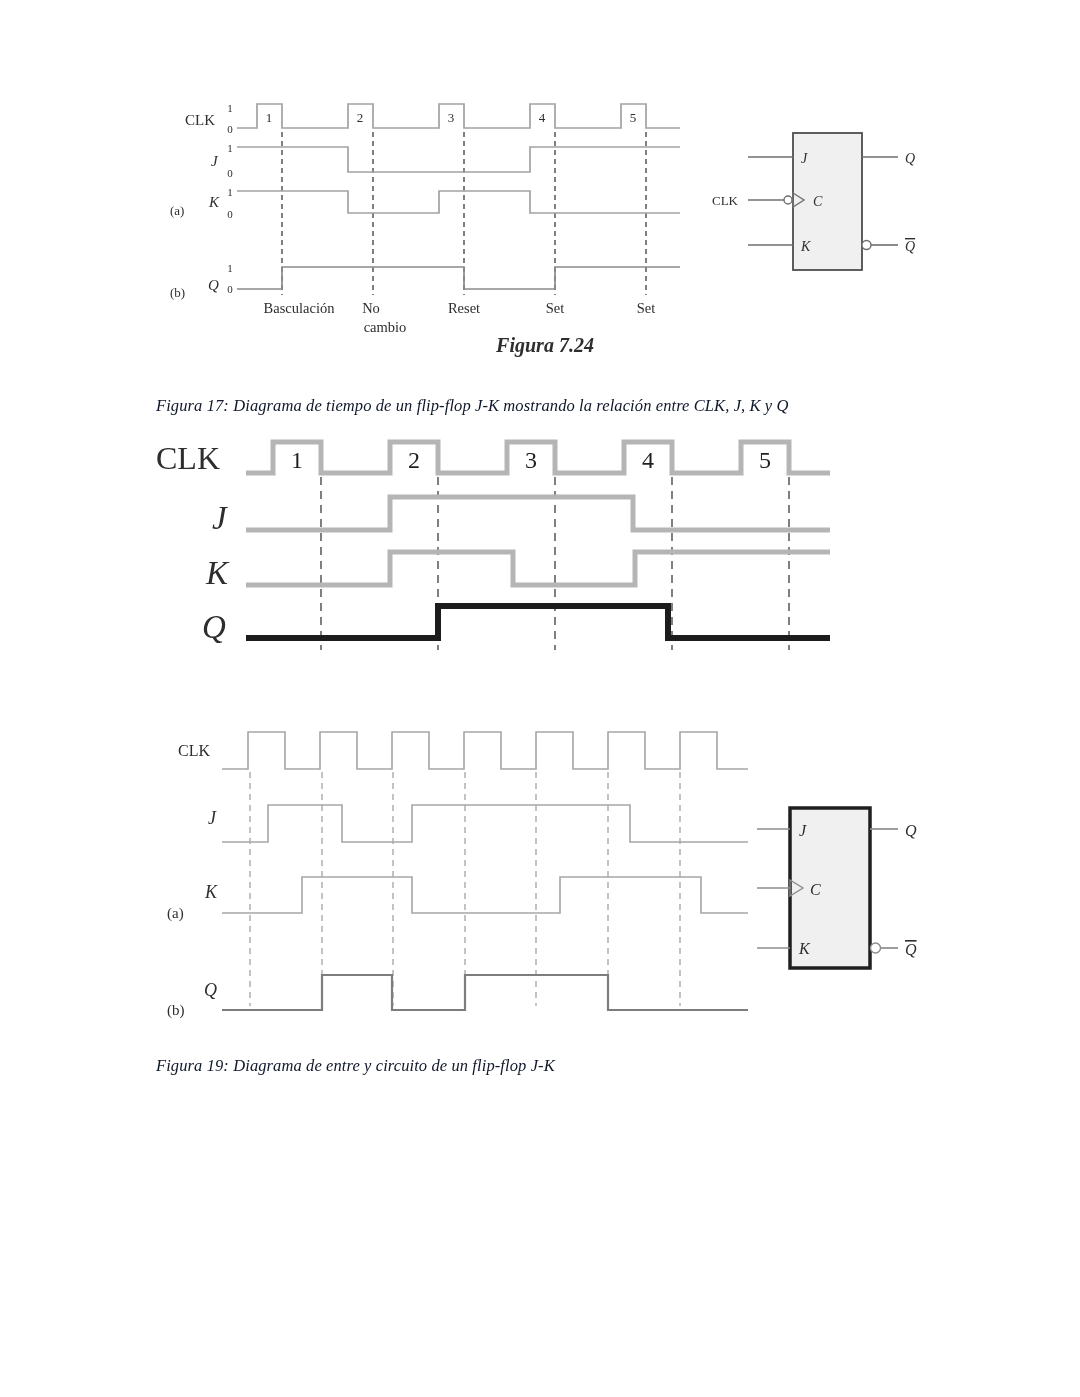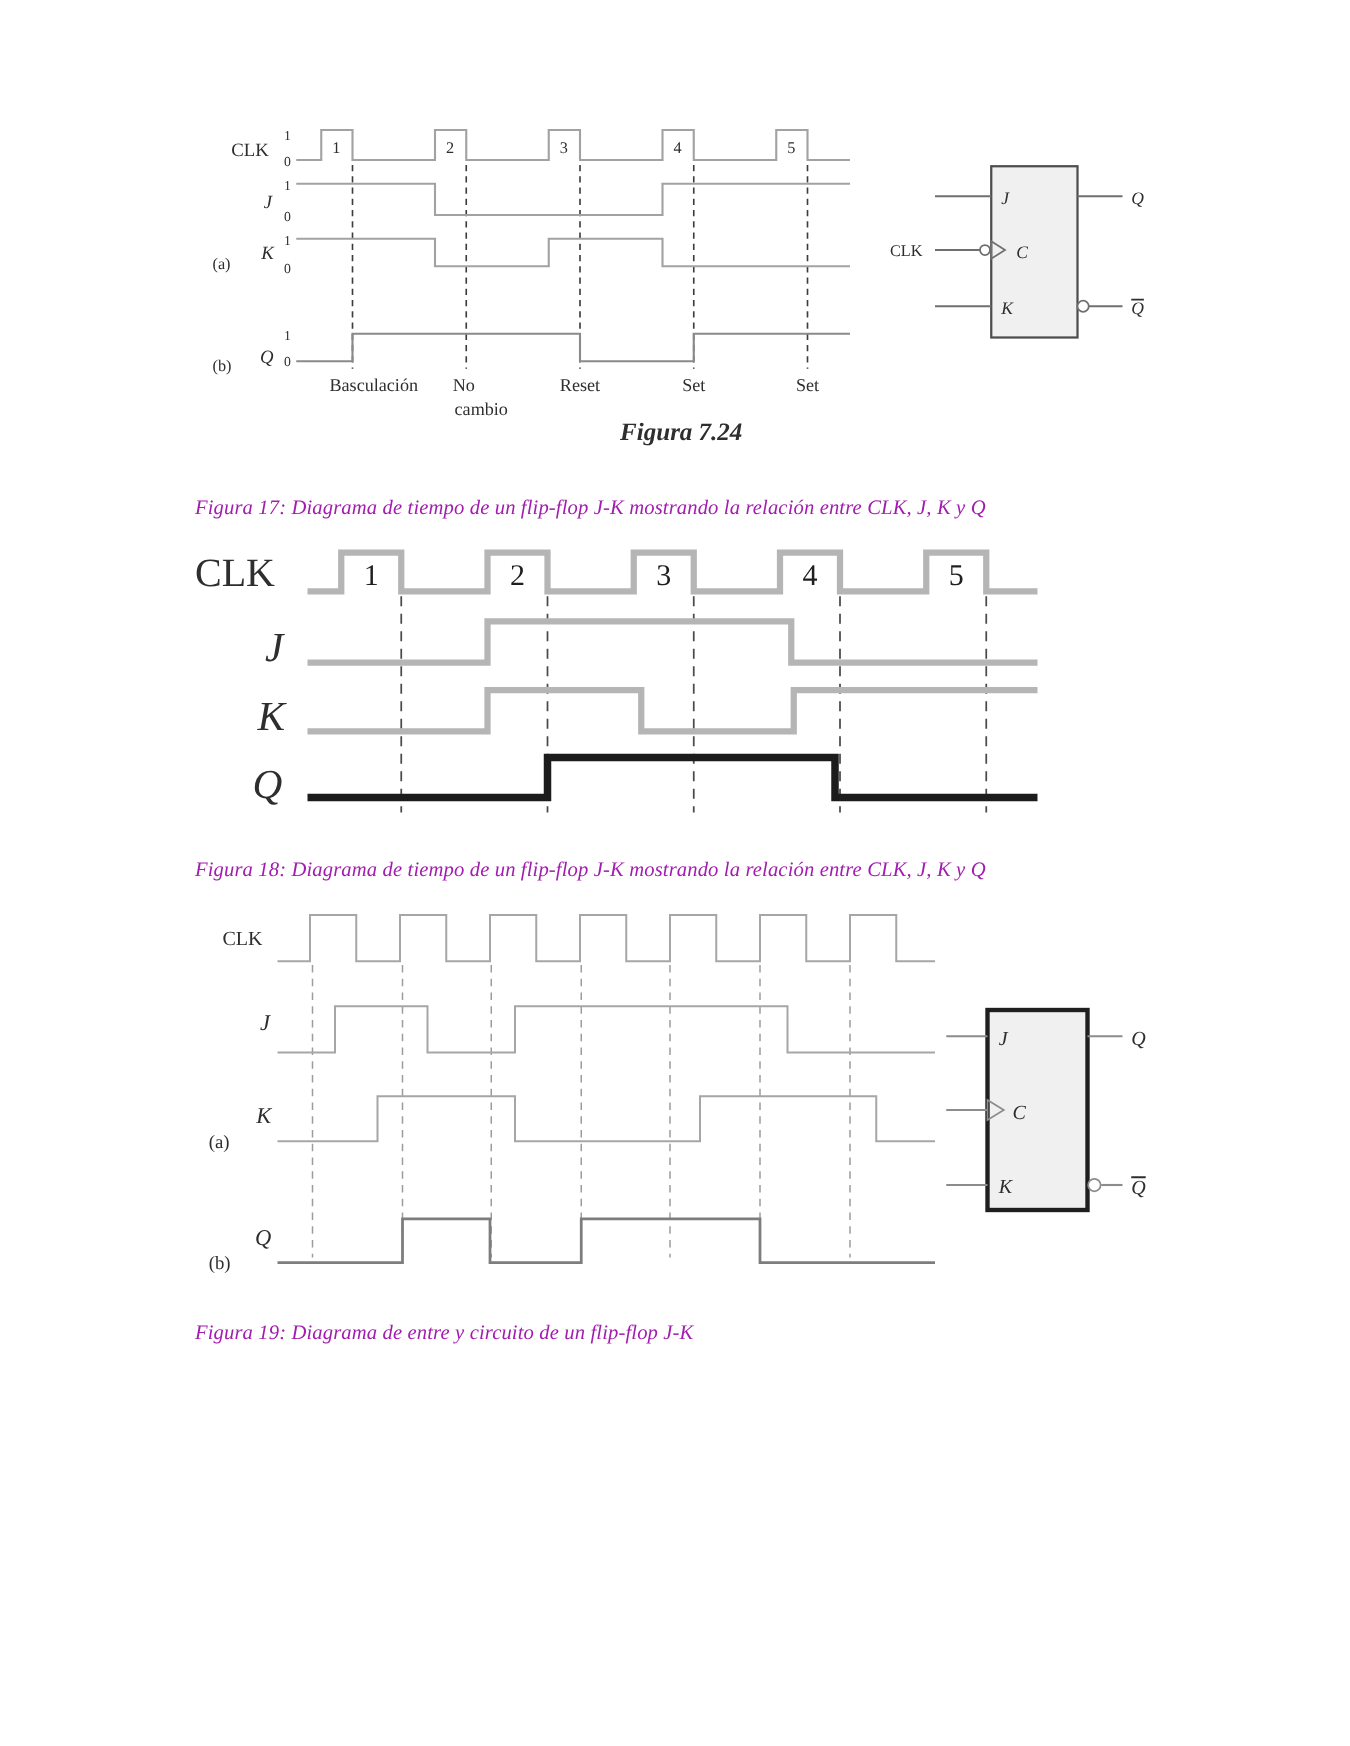--- a/index.html
+++ b/index.html
@@ -2,21 +2,21 @@
 <html><head>
 <meta charset="utf-8">
 <style>
   html,body{margin:0;padding:0;background:#ffffff;}
   .page{position:relative;width:1080px;height:1397px;background:#ffffff;overflow:hidden;
         font-family:"Liberation Serif","DejaVu Serif",serif;}
   .fig{position:absolute;}
   .fig svg{display:block;}
   svg text{font-family:"Liberation Serif","DejaVu Serif",serif;}
   .caption{position:absolute;left:156px;margin:0;font-style:italic;font-size:16.5px;
-           color:#a21caf;letter-spacing:0.1px;white-space:nowrap;}
+           color:#0f172a;letter-spacing:0.1px;white-space:nowrap;}
   .page-number{position:absolute;top:1414px;left:0;width:100%;text-align:center;
                font-family:"DejaVu Sans Mono","Liberation Mono",monospace;
                font-size:17px;color:#3a3a3a;}
 </style>
 </head>
 <body>
 
 <div class="page">
   <div class="fig" style="left: 150px; top: 85px;">
       <svg viewBox="150 85 810 275" width="810" height="275">
@@ -89,21 +89,20 @@
         <text x="414" y="468" font-size="24" fill="#1f1f1f" text-anchor="middle">2</text>
         <text x="531" y="468" font-size="24" fill="#1f1f1f" text-anchor="middle">3</text>
         <text x="648" y="468" font-size="24" fill="#1f1f1f" text-anchor="middle">4</text>
         <text x="765" y="468" font-size="24" fill="#1f1f1f" text-anchor="middle">5</text>
         <text x="156" y="469" font-size="32" fill="#2e2e2e" font-style="normal" font-weight="400" text-anchor="start">CLK</text>
         <text x="212" y="529" font-size="33" fill="#2e2e2e" font-style="italic" font-weight="400" text-anchor="start">J</text>
         <text x="206" y="584" font-size="33" fill="#2e2e2e" font-style="italic" font-weight="400" text-anchor="start">K</text>
         <text x="202" y="638" font-size="33" fill="#2e2e2e" font-style="italic" font-weight="400" text-anchor="start">Q</text>
       </svg>
     </div>
-  <p class="caption" style="top:686px">Figura 18: Diagrama de tiempo de un flip-flop J-K mostrando la relación entre CLK, J, K y Q</p>
 
   <div class="fig" style="left: 150px; top: 722px;">
       <svg viewBox="150 722 810 330" width="810" height="330">
         <line x1="250" y1="772" x2="250" y2="1006" stroke="#9c9c9c" stroke-width="1.2" stroke-dasharray="6,5"></line>
         <line x1="322" y1="772" x2="322" y2="1006" stroke="#9c9c9c" stroke-width="1.2" stroke-dasharray="6,5"></line>
         <line x1="393" y1="772" x2="393" y2="1006" stroke="#9c9c9c" stroke-width="1.2" stroke-dasharray="6,5"></line>
         <line x1="465" y1="772" x2="465" y2="1006" stroke="#9c9c9c" stroke-width="1.2" stroke-dasharray="6,5"></line>
         <line x1="536" y1="772" x2="536" y2="1006" stroke="#9c9c9c" stroke-width="1.2" stroke-dasharray="6,5"></line>
         <line x1="608" y1="772" x2="608" y2="1006" stroke="#9c9c9c" stroke-width="1.2" stroke-dasharray="6,5"></line>
         <line x1="680" y1="772" x2="680" y2="1006" stroke="#9c9c9c" stroke-width="1.2" stroke-dasharray="6,5"></line>

